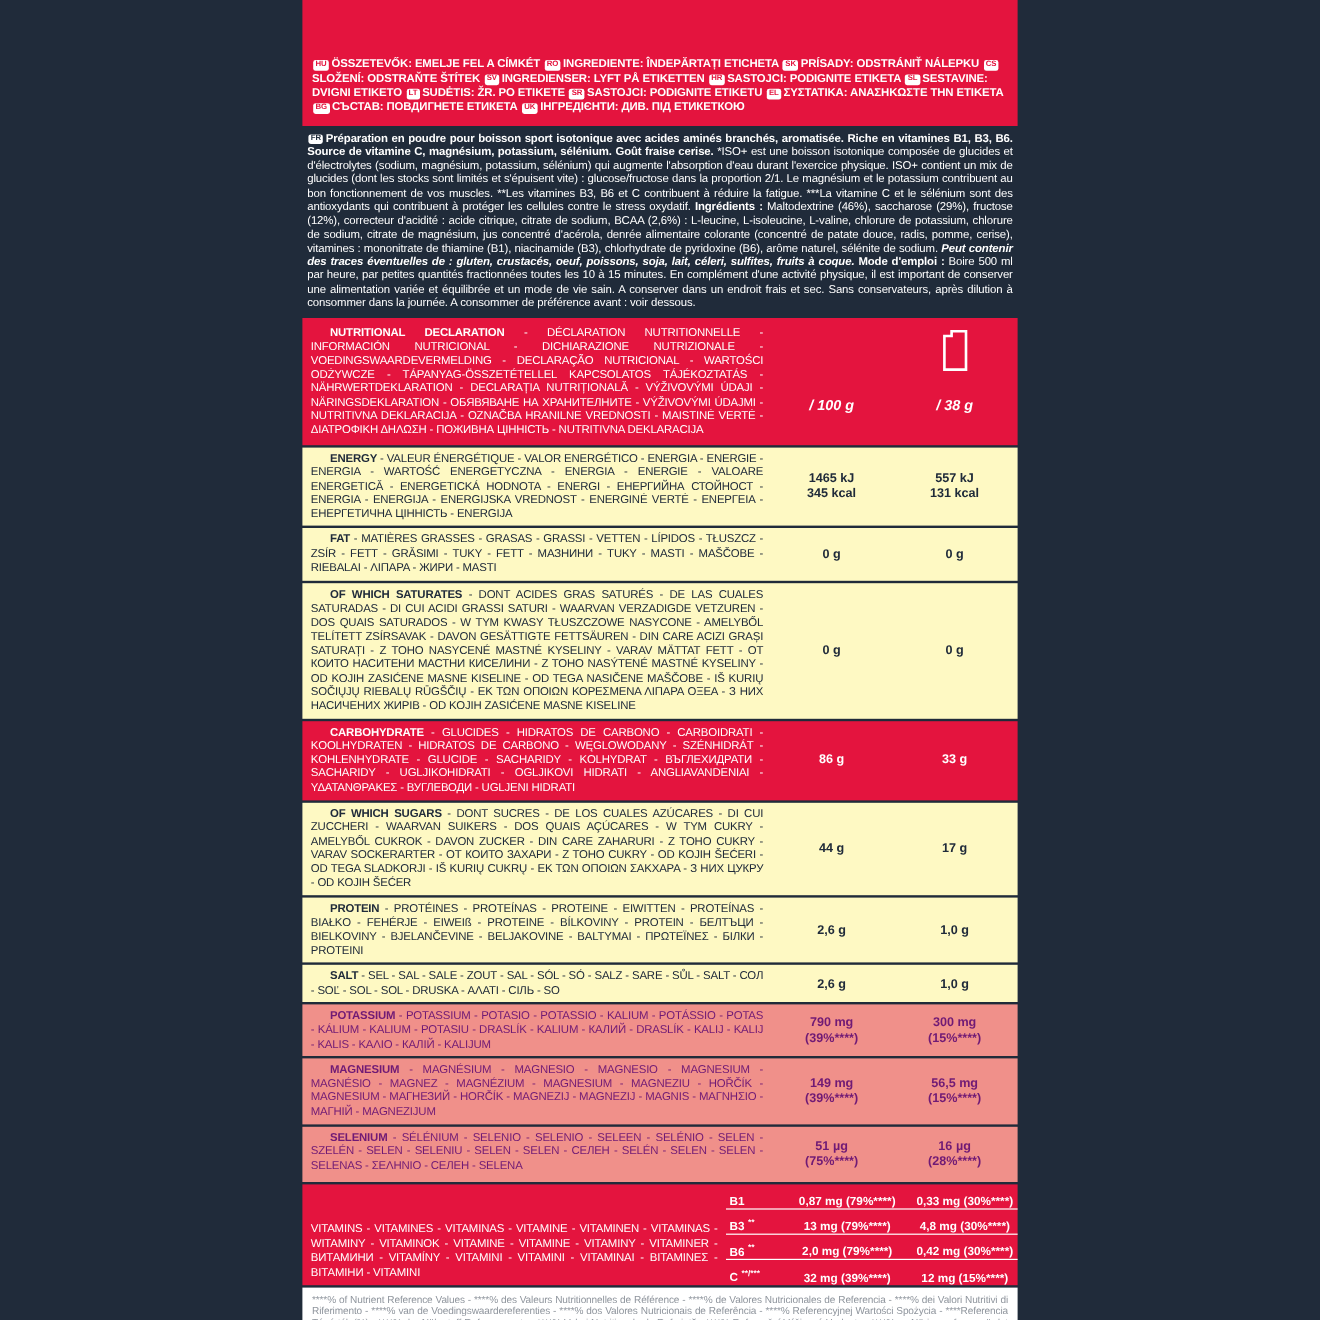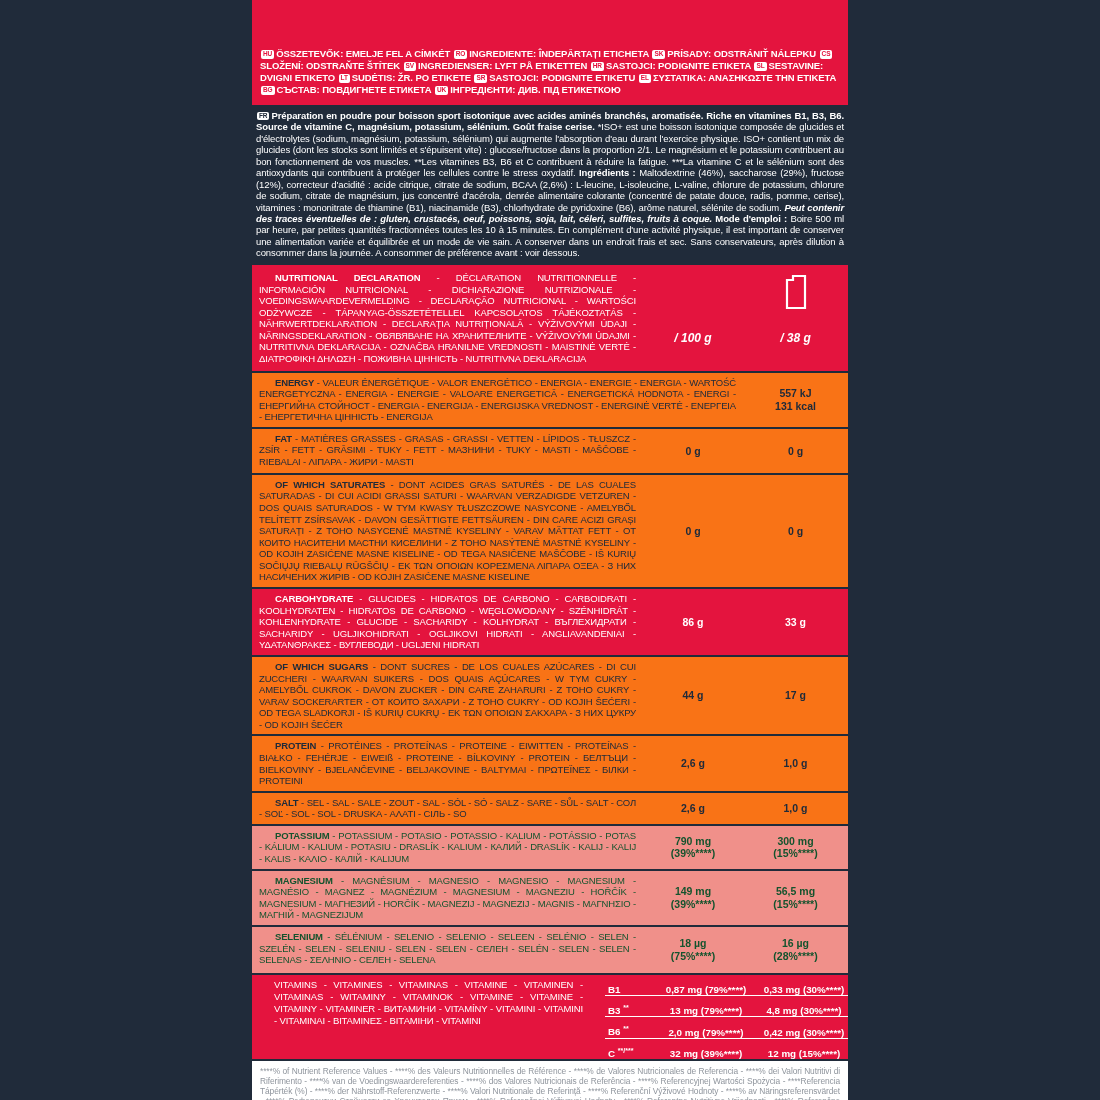--- a/index.html
+++ b/index.html
@@ -28,23 +28,23 @@
   .fr-par{
     color:#fff;padding:5px 4px 4px 4px;
     font-size:9.5px;line-height:1.21;text-align:justify;letter-spacing:-0.1px;
   }
   .fr-par .bold{font-weight:bold;}
   .fr-par .bolditalic{font-weight:bold;font-style:italic;}
 
   
   .ntable{display:flex;flex-direction:column;gap:2px;margin-top:2px;}
   .t-row{display:flex;align-items:stretch;}
-  .row-white{background:#f97316;color:#202b3a;}
+  .row-white{background:#fef9c3;color:#202b3a;}
   .row-red{background:#e4143e;color:#fff;}
-  .row-pink{background:#f0908a;color:#14532d;}
+  .row-pink{background:#f0908a;color:#701a75;}
   .t-label{
     flex:1 1 auto;padding:4px 7px;box-sizing:border-box;
     font-size:9.5px;line-height:1.22;text-align:justify;letter-spacing:-0.15px;
   }
   .t-label .lead{font-weight:bold;margin-left:16px;}
   .t-val{
     flex:0 0 100px;display:flex;flex-direction:column;
     align-items:center;justify-content:center;
     font-size:10.5px;font-weight:bold;line-height:1.2;text-align:center;
   }
@@ -53,22 +53,22 @@
   
   .t-header{min-height:104px;}
   .t-header .t-label{padding:7px 7px 6px 7px;}
   .t-header .t-val{position:relative;justify-content:flex-start;font-style:italic;}
   .t-header .hdr-unit{position:absolute;top:66px;left:0;width:100%;text-align:center;font-size:12px;}
   .sachet{position:absolute;top:9px;left:50%;transform:translateX(-50%);}
 
   
   .vit-row{display:flex;align-items:stretch;min-height:84px;}
   .vit-label{
-    flex:1 1 auto;display:flex;align-items:flex-start;
-    padding:4px 22px;box-sizing:border-box;
+    flex:1 1 auto;display:flex;align-items:flex-end;
+    padding:4px 7px;box-sizing:border-box;
     font-size:9.5px;line-height:1.25;text-align:justify;letter-spacing:-0.15px;
   }
   .vit-table{flex:0 0 243px;display:flex;flex-direction:column;}
   .vit-sub{flex:1 1 auto;display:flex;align-items:flex-end;font-weight:bold;font-size:9.8px;}
   .vit-sub + .vit-sub{border-top:1px solid #fff;}
   .vcode{flex:0 0 44px;padding-left:3px;text-align:left;}
   .vcode sup{font-size:7px;}
   .vv{flex:0 0 108px;text-align:center;}
   .vv2{flex:0 0 88px;text-align:center;}
 
@@ -107,20 +107,24 @@
           <svg width="22" height="36" viewBox="0 0 22 36">
               <path d="M2 6 L2 34 L20 34 L20 2 L8 2 L8 6 Z" fill="none" stroke="#ffffff" stroke-width="2.2"></path>
             </svg>
         </span>
         <span class="hdr-unit">/ 38 g</span>
       </div>
     </div>
 
     <div class="t-row row-white" style="min-height:54px">
       <div class="t-label"><span class="lead">ENERGY</span><span> - VALEUR ÉNERGÉTIQUE - VALOR ENERGÉTICO - ENERGIA - ENERGIE - ENERGIA - WARTOŚĆ ENERGETYCZNA - ENERGIA - ENERGIE - VALOARE ENERGETICĂ - ENERGETICKÁ HODNOTA - ENERGI - ЕНЕРГИЙНА СТОЙНОСТ - ENERGIA - ENERGIJA - ENERGIJSKA VREDNOST - ENERGINĖ VERTĖ - ΕΝΕΡΓΕΙΑ - ЕНЕРГЕТИЧНА ЦІННІСТЬ - ENERGIJA</span></div>
+      <div class="t-val">
+          <span>1465 kJ</span>
+          <span>345 kcal</span>
+        </div>
       <div class="t-val v38">
           <span>557 kJ</span>
           <span>131 kcal</span>
         </div>
     </div>
 
     <div class="t-row row-white" style="min-height:44px">
       <div class="t-label"><span class="lead">FAT</span><span> - MATIÈRES GRASSES - GRASAS - GRASSI - VETTEN - LÍPIDOS - TŁUSZCZ - ZSÍR - FETT - GRĂSIMI - TUKY - FETT - МАЗНИНИ - TUKY - MASTI - MAŠČOBE - RIEBALAI - ΛΙΠΑΡΑ - ЖИРИ - MASTI</span></div>
       <div class="t-val">
           <span>0 g</span>
@@ -212,21 +216,21 @@
         </div>
       <div class="t-val v38">
           <span>56,5 mg</span>
           <span>(15%****)</span>
         </div>
     </div>
 
     <div class="t-row row-pink" style="min-height:46px">
       <div class="t-label"><span class="lead">SELENIUM</span><span> - SÉLÉNIUM - SELENIO - SELENIO - SELEEN - SELÉNIO - SELEN - SZELÉN - SELEN - SELENIU - SELEN - SELEN - СЕЛЕН - SELÉN - SELEN - SELEN - SELENAS - ΣΕΛΗΝΙΟ - СЕЛЕН - SELENA</span></div>
       <div class="t-val">
-          <span>18 µg</span>
+          <span>51 µg</span>
           <span>(75%****)</span>
         </div>
       <div class="t-val v38">
           <span>16 µg</span>
           <span>(28%****)</span>
         </div>
     </div>
 
     <div class="vit-row row-red">
       <div class="vit-label">

